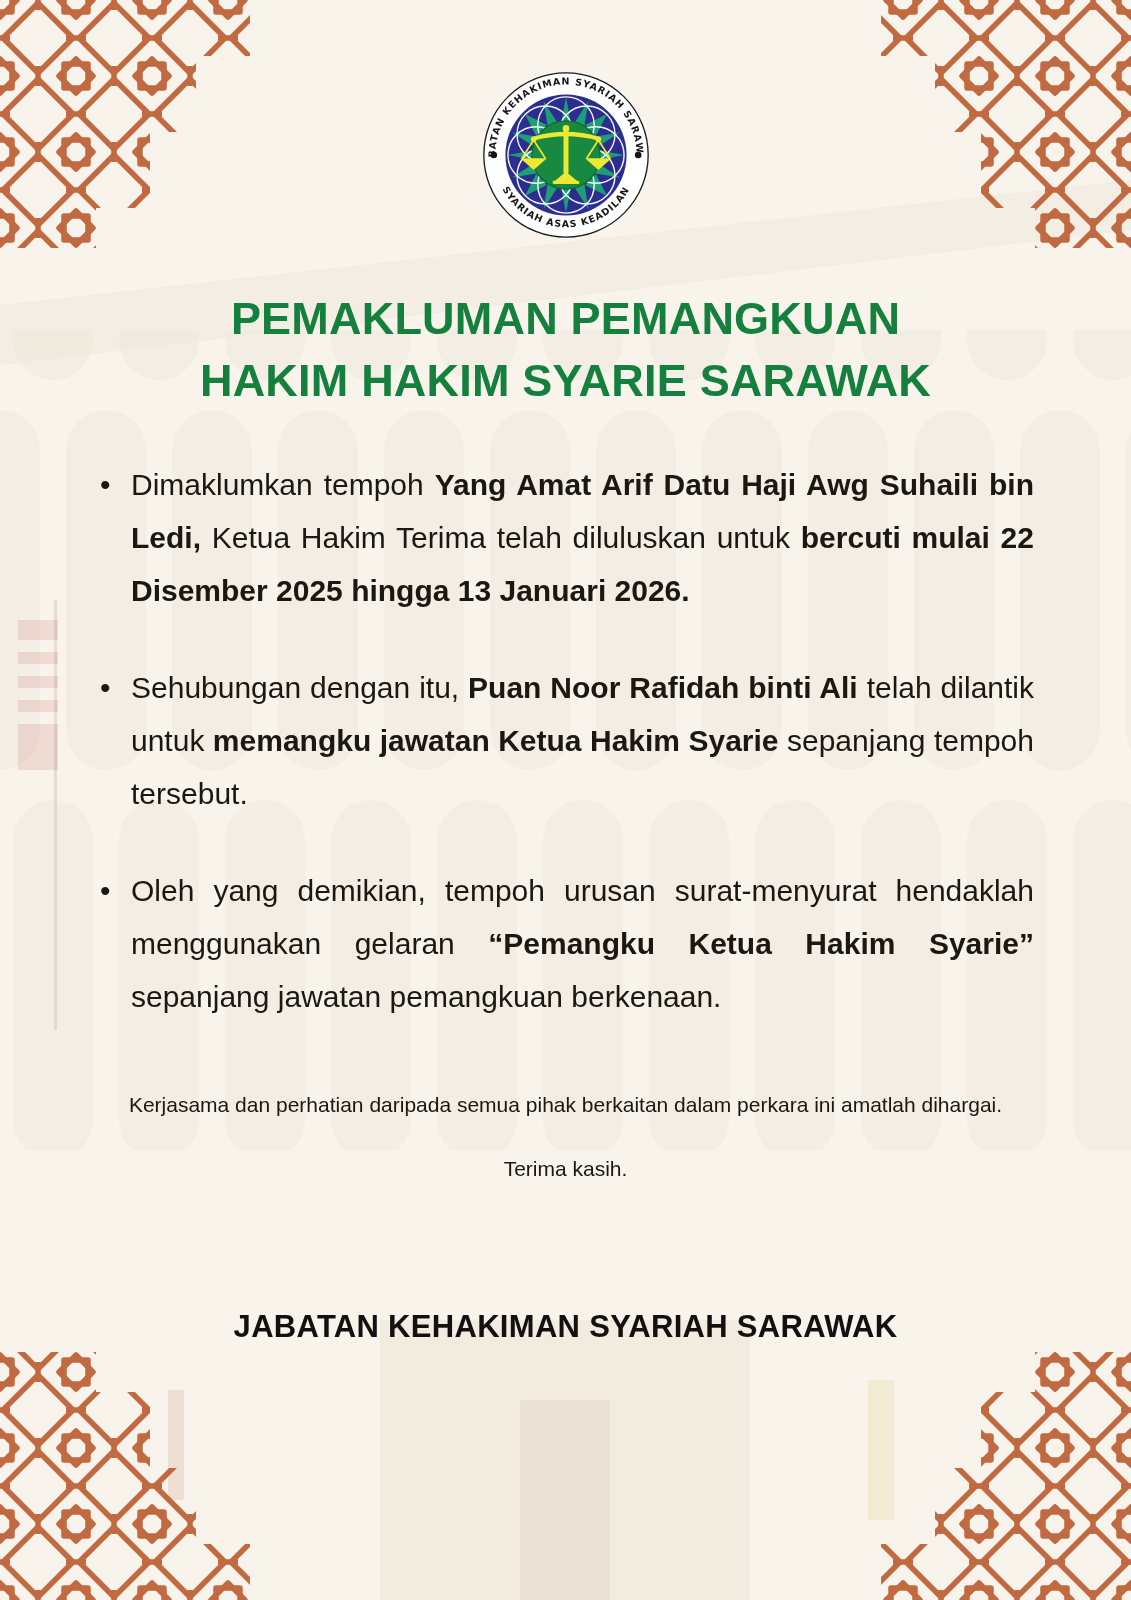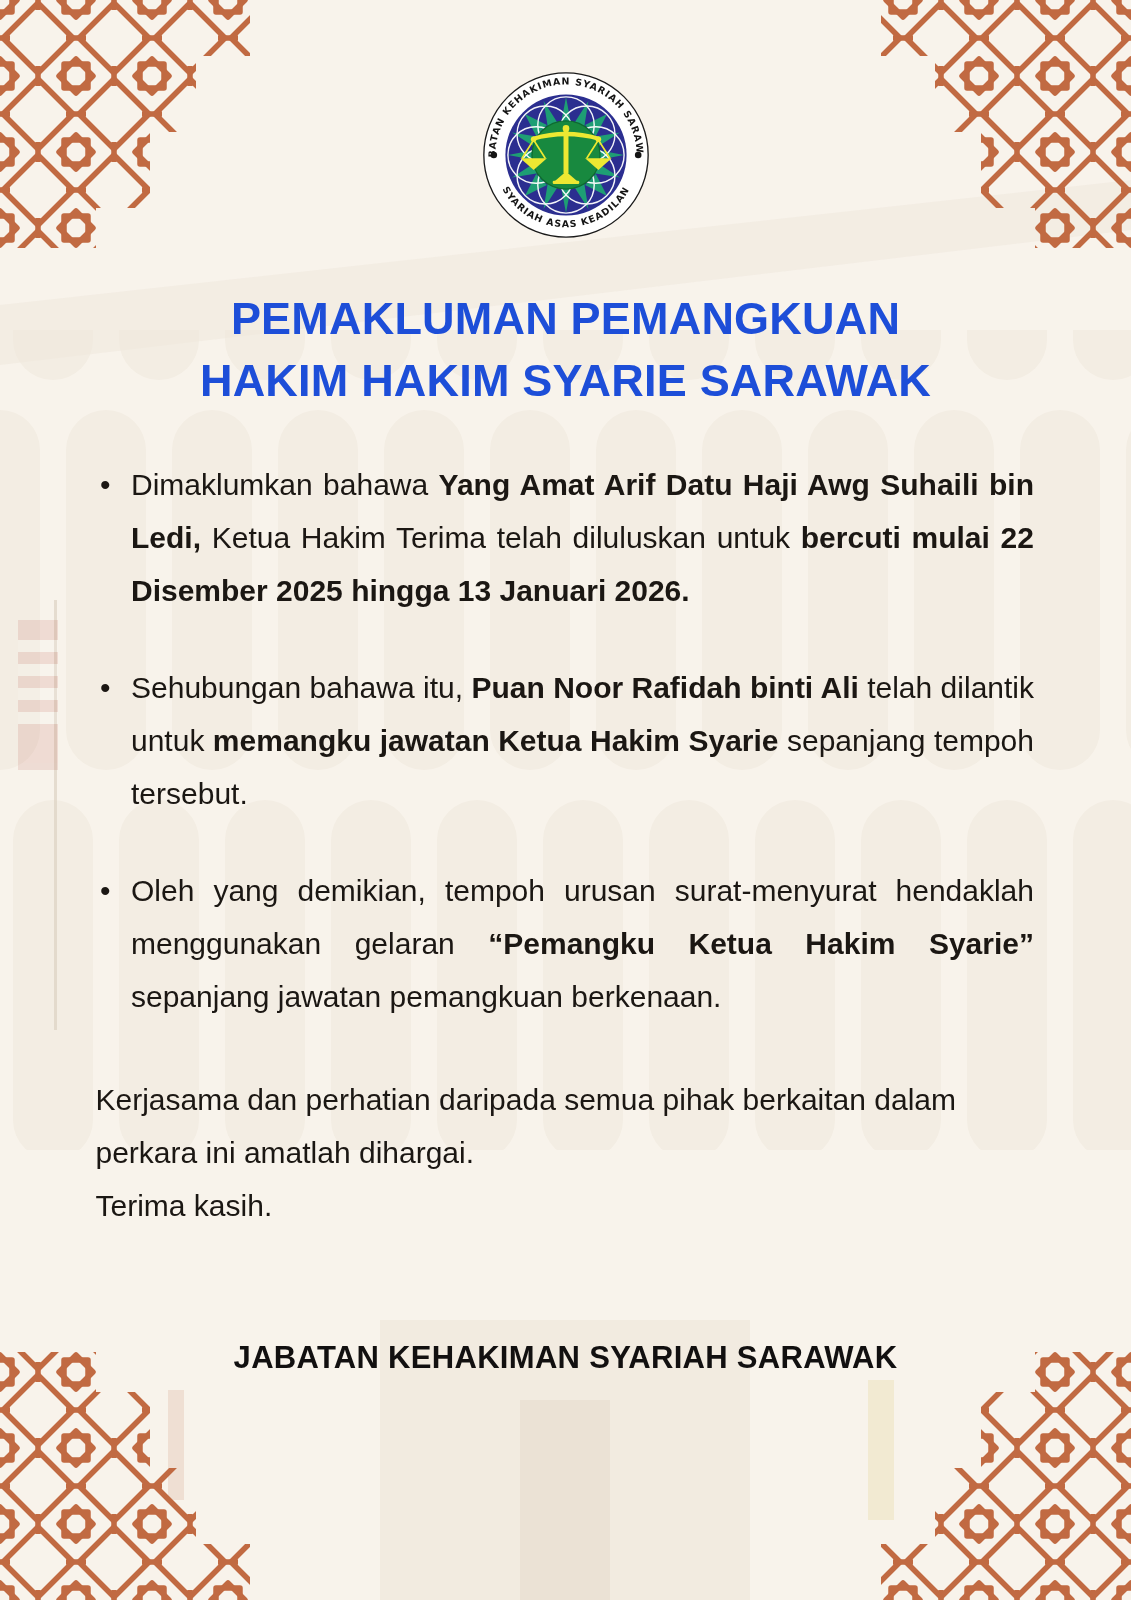--- a/index.html
+++ b/index.html
@@ -18,29 +18,29 @@
   .corner svg{display:block;width:250px;height:248px;}
   .corner.tl{top:0;left:0;}
   .corner.tr{top:0;right:0;transform:scaleX(-1);}
   .corner.bl{bottom:0;left:0;transform:scaleY(-1);}
   .corner.br{bottom:0;right:0;transform:scale(-1,-1);}
   
   .content{position:relative;z-index:2;}
   .logo-wrap{padding-top:72px;display:flex;justify-content:center;}
   .logo-wrap svg{width:166px;height:166px;}
   .title-block{margin-top:50px;text-align:center;font-weight:700;
-    font-size:45px;line-height:62px;letter-spacing:0.2px;color:#1d4ed8;}
+    font-size:45px;line-height:62px;letter-spacing:0.2px;color:#15803d;}
   .bullets{list-style:none;margin:46px 0 0 0;padding:0 97px 0 100px;}
   .bullet-item{position:relative;padding-left:31px;font-size:30px;line-height:53px;
     text-align:justify;text-justify:inter-word;}
   .bullet-item + .bullet-item{margin-top:44px;}
   .marker{position:absolute;left:0;top:0;font-size:30px;}
   .b{font-weight:700;}
-  .closing{margin:50px auto 0 auto;width:940px;text-align:left;
-    font-size:30px;line-height:53px;}
+  .closing{margin:50px auto 0 auto;width:940px;text-align:center;
+    font-size:21px;line-height:64px;}
   .footer{margin-top:108px;text-align:center;font-weight:700;
     font-size:31px;letter-spacing:0.3px;color:#121010;}
   .hidden-defs{position:absolute;width:0;height:0;overflow:hidden;}
 </style>
 </head>
 <body>
 
 <div class="page">
 
   <svg class="hidden-defs" aria-hidden="true">
@@ -174,22 +174,22 @@
         <circle cx="187" cy="100" r="4" fill="#141414"></circle>
       </svg>
     </div>
 
     <div class="title-block">
       <div>PEMAKLUMAN PEMANGKUAN</div>
       <div>HAKIM HAKIM SYARIE SARAWAK</div>
     </div>
 
     <ul class="bullets">
-        <li class="bullet-item"><span class="marker">•</span><span><span>Dimaklumkan bahawa </span><span class="b">Yang Amat Arif Datu Haji Awg Suhaili bin Ledi,</span><span> Ketua Hakim Terima telah diluluskan untuk </span><span class="b">bercuti mulai 22 Disember 2025 hingga 13 Januari 2026.</span></span></li>
-        <li class="bullet-item"><span class="marker">•</span><span><span>Sehubungan bahawa itu, </span><span class="b">Puan Noor Rafidah binti Ali</span><span> telah dilantik untuk </span><span class="b">memangku jawatan Ketua Hakim Syarie</span><span> sepanjang tempoh tersebut.</span></span></li>
+        <li class="bullet-item"><span class="marker">•</span><span><span>Dimaklumkan tempoh </span><span class="b">Yang Amat Arif Datu Haji Awg Suhaili bin Ledi,</span><span> Ketua Hakim Terima telah diluluskan untuk </span><span class="b">bercuti mulai 22 Disember 2025 hingga 13 Januari 2026.</span></span></li>
+        <li class="bullet-item"><span class="marker">•</span><span><span>Sehubungan dengan itu, </span><span class="b">Puan Noor Rafidah binti Ali</span><span> telah dilantik untuk </span><span class="b">memangku jawatan Ketua Hakim Syarie</span><span> sepanjang tempoh tersebut.</span></span></li>
         <li class="bullet-item"><span class="marker">•</span><span><span>Oleh yang demikian, tempoh urusan surat-menyurat hendaklah menggunakan gelaran </span><span class="b">“Pemangku Ketua Hakim Syarie”</span><span> sepanjang jawatan pemangkuan berkenaan.</span></span></li>
       </ul>
 
     <div class="closing">
       <div>Kerjasama dan perhatian daripada semua pihak berkaitan dalam perkara ini amatlah dihargai.</div>
       <div>Terima kasih.</div>
     </div>
 
     <div class="footer">JABATAN KEHAKIMAN SYARIAH SARAWAK</div>
 

